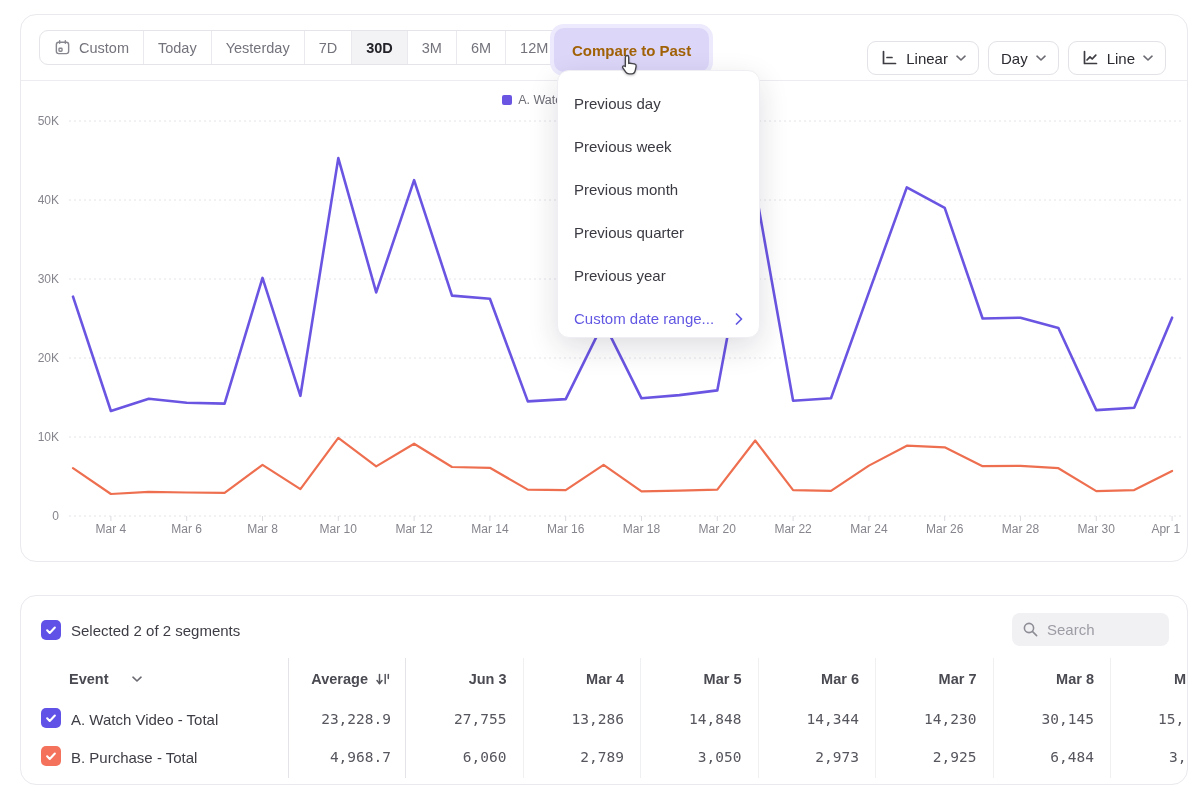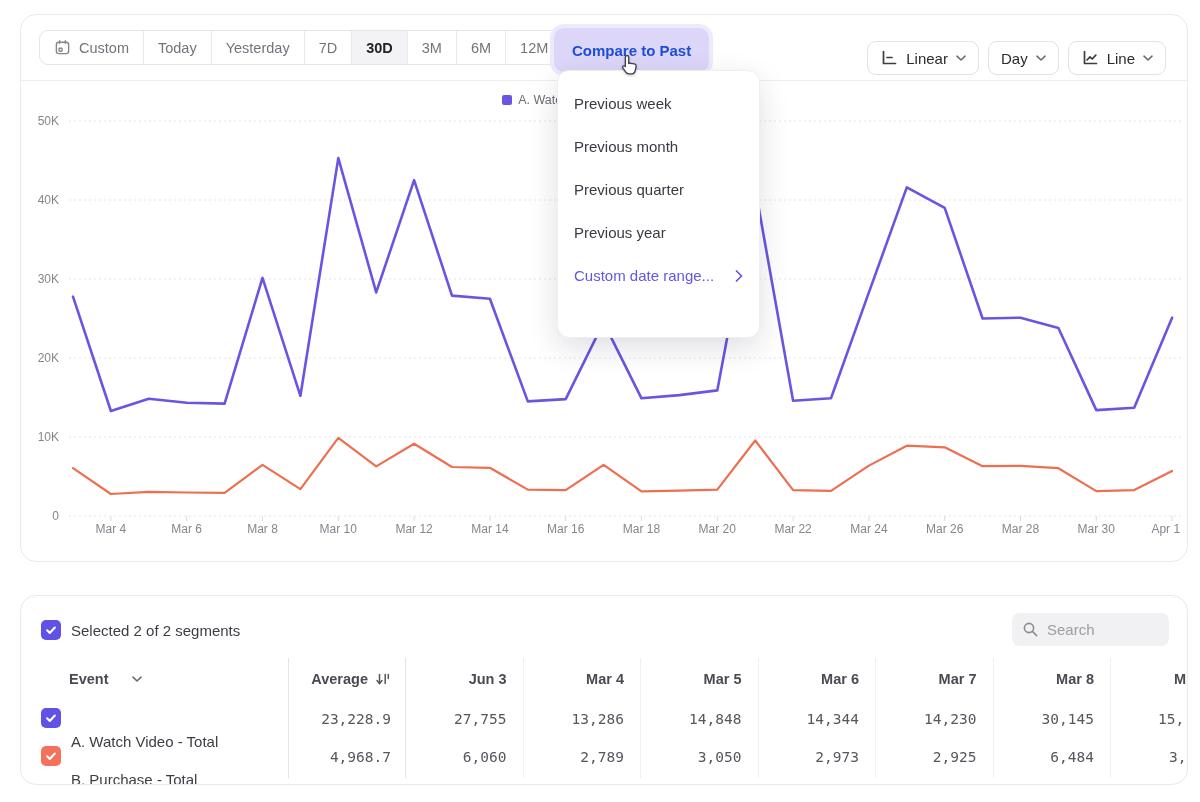--- a/index.html
+++ b/index.html
@@ -11,21 +11,21 @@
 
   
   .toolbar { position:absolute; left:0; top:0; width:100%; height:66px; border-bottom:1px solid #ededf1; }
   .seg { position:absolute; left:18px; top:15px; height:35px; display:flex; align-items:stretch;
     border:1px solid #e4e4e9; border-radius:9px; overflow:hidden; background:#fff; }
   .seg-item { display:flex; align-items:center; gap:8px; padding:0 14px; font-size:14.5px;
     color:#73737c; border-right:1px solid #e9e9ee; cursor:pointer; white-space:nowrap; }
   .seg-item:last-child { border-right:none; }
   .seg-item.selected { background:#f3f3f5; color:#222228; font-weight:700; }
   .compare-btn { position:absolute; left:533px; top:13px; height:44px; padding:0 18px;
-    display:flex; align-items:center; background:#dcd6f8; color:#1d4ed8; font-size:15px;
+    display:flex; align-items:center; background:#dcd6f8; color:#a16207; font-size:15px;
     font-weight:600; border-radius:10px; box-shadow:0 0 0 4px #eceafc; cursor:pointer; }
   .right-btns { position:absolute; right:21px; top:15px; display:flex; gap:9px; }
   .ctl-btn { height:34px; display:flex; align-items:center; gap:8px; padding:0 12px;
     border:1px solid #e2e2e7; border-radius:9px; background:#fff; font-size:15px;
     color:#2b2b31; font-weight:500; cursor:pointer;margin-top:11px; }
   .chev { color:#6b6b73; display:flex; }
 
   
   .legend { position:absolute; left:0; right:0; top:78px; display:flex; justify-content:center;
     gap:18px; align-items:center; }
@@ -50,21 +50,21 @@
     width:130px; font-family:"Liberation Sans", sans-serif; }
   .search input::placeholder { color:#9c9ca4; }
   .vline { position:absolute; top:62px; bottom:6px; width:1px; }
   .vline.strong { background:#e3e3e8; }
   .vline.soft { background:#eef0f2; }
   .th { position:absolute; top:75px; font-size:14.5px; font-weight:600; color:#4a4a52; }
   .th.num { text-align:right; }
   .event-th { display:flex; align-items:center; gap:23px; cursor:pointer; }
   .avg-th { display:flex; align-items:center; justify-content:flex-end; gap:7px; cursor:pointer; }
   .trow { position:absolute; left:0; width:100%; height:38px; }
-  .cell-event { position:absolute; left:50px; top:9px; font-size:15px; color:#3d3d45;margin-top:22px; }
+  .cell-event { position:absolute; left:50px; top:9px; font-size:15px; color:#3d3d45; }
   .cell-num { position:absolute; top:9px; text-align:right; font-family:"DejaVu Sans Mono", monospace;
     font-size:14.5px; color:#56565e; }
   .cell-clip { position:absolute; top:9px; font-family:"DejaVu Sans Mono", monospace;
     font-size:14.5px; color:#56565e; white-space:nowrap; }
 
   .cursor-hand { position:absolute; left:598px; top:38px; z-index:40; pointer-events:none;
     filter:drop-shadow(0 1px 1px rgba(0,0,0,.25)); }
 </style>
 </head>
 <body>
@@ -202,20 +202,21 @@
       <line x1="1075.3" y1="435" x2="1075.3" y2="440" stroke="#dcdce1" stroke-width="1"></line>
       <text x="1075.3" y="452" text-anchor="middle" fill="#85858d" font-size="12">Mar 30</text>
       <line x1="1151.1" y1="435" x2="1151.1" y2="440" stroke="#dcdce1" stroke-width="1"></line>
       <text x="1159.1" y="452" text-anchor="end" fill="#85858d" font-size="12">Apr 1</text>
       <polyline points="52.0,215.7 89.9,330.0 127.8,317.7 165.7,321.7 203.6,322.6 241.5,196.9 279.4,314.8 317.3,77.1 355.2,211.4 393.1,99.2 431.0,214.6 468.9,217.7 506.8,320.4 544.7,318.1 582.6,241.4 620.5,317.3 658.4,314.1 696.3,309.4 734.2,107.1 772.1,319.7 810.0,317.3 847.9,211.4 885.8,106.4 923.7,126.9 961.6,237.5 999.5,236.7 1037.4,247.0 1075.3,329.1 1113.2,326.8 1151.1,236.7" fill="none" stroke="#6a55e2" stroke-width="2.6" stroke-linejoin="round" stroke-linecap="round"></polyline>
       <polyline points="52.0,387.1 89.9,413.0 127.8,410.9 165.7,411.5 203.6,411.9 241.5,383.8 279.4,408.2 317.3,356.9 355.2,385.4 393.1,362.7 431.0,386.0 468.9,386.8 506.8,408.6 544.7,409.2 582.6,383.8 620.5,410.4 658.4,409.6 696.3,408.7 734.2,359.5 772.1,409.2 810.0,409.8 847.9,384.6 885.8,364.7 923.7,366.3 961.6,385.2 999.5,384.8 1037.4,387.2 1075.3,410.1 1113.2,409.1 1151.1,390.0" fill="none" stroke="#ee6f50" stroke-width="2.2" stroke-linejoin="round" stroke-linecap="round"></polyline>
     </svg>
 </div>
 
 <div class="menu">
+    <div class="menu-item">Previous day</div>
     <div class="menu-item">Previous week</div>
     <div class="menu-item">Previous month</div>
     <div class="menu-item">Previous quarter</div>
     <div class="menu-item">Previous year</div>
     <div class="menu-item accent">
       <span>Custom date range...</span>
       <span class="chev" style="color:#6257e3">
         <svg width="8" height="12" viewBox="0 0 8 12" fill="none" stroke="currentColor" stroke-width="1.7" stroke-linecap="round" stroke-linejoin="round">
           <path d="M1.5 1 L6.5 6 L1.5 11"></path>
         </svg>

